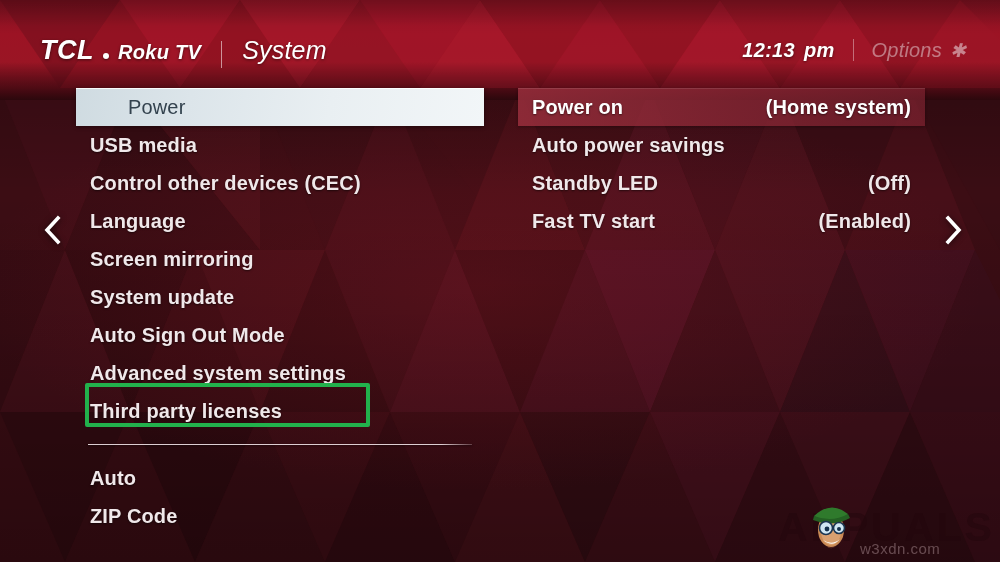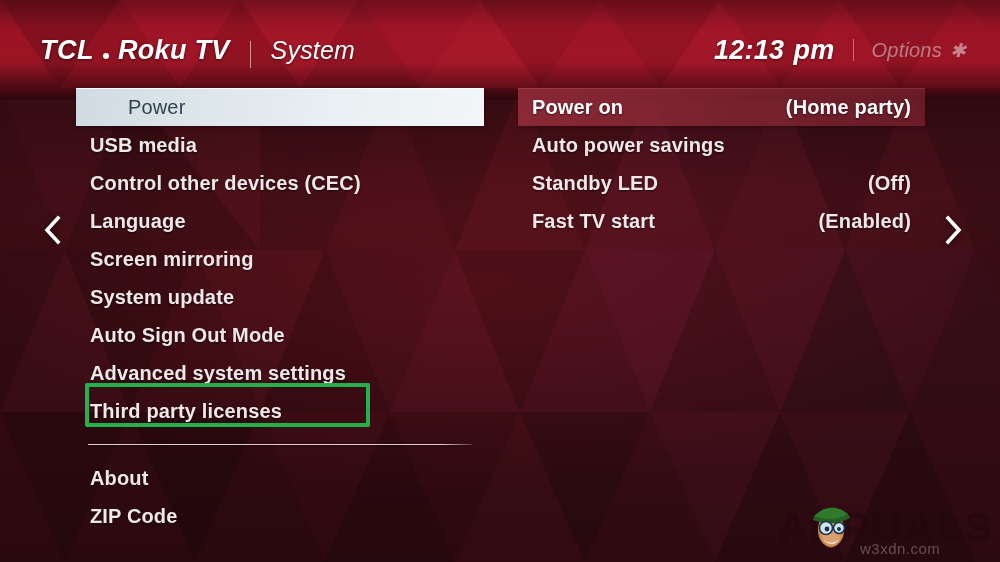--- a/index.html
+++ b/index.html
@@ -58,38 +58,38 @@
   .brand-tcl {
     font-size:27px; font-weight:bold; letter-spacing:0.5px;
     text-shadow:0 1px 3px rgba(0,0,0,0.55);
   }
   .brand-dot {
     display:inline-block; width:6px; height:6px; border-radius:50%;
     background:#fff; margin:0 9px 5px 9px; vertical-align:middle;
     box-shadow:0 1px 2px rgba(0,0,0,0.5);
   }
   .brand-roku {
-    font-size:27px; font-weight:bold; letter-spacing:0.3px;
+    font-size:20px; font-weight:bold; letter-spacing:0.3px;
     text-shadow:0 1px 3px rgba(0,0,0,0.55);
   }
   .hdr-sep {
     display:inline-block; width:1px; height:27px;
     background:rgba(255,255,255,0.55);
     margin:0 20px; position:relative; top:4px;
   }
   .hdr-title {
     font-size:25px; color:#fff; font-weight:400; letter-spacing:0.2px;
     text-shadow:0 1px 3px rgba(0,0,0,0.5);
   }
 
   .hdr-right {
     margin-left:auto; display:flex; align-items:center; white-space:nowrap;
   }
   .clock {
-    font-size:27px; font-weight:bold; color:#fff; letter-spacing:0.3px;
+    font-size:20px; font-weight:bold; color:#fff; letter-spacing:0.3px;
     text-shadow:0 1px 3px rgba(0,0,0,0.5);
   }
   .clock .ampm { margin-left:9px; }
   .hdr-sep2 {
     display:inline-block; width:1px; height:22px;
     background:rgba(255,255,255,0.38); margin:0 18px;
   }
   .options {
     font-size:20px; color:rgba(232,214,218,0.52); letter-spacing:0.2px;
     display:flex; align-items:center;
@@ -332,31 +332,31 @@
           <span class="label">Auto Sign Out Mode</span>
         </div>
         <div class="row">
           <span class="label">Advanced system settings</span>
         </div>
         <div class="row">
           <span class="label">Third party licenses</span>
         </div>
         <div class="divider"></div>
         <div class="row">
-          <span class="label">About</span>
+          <span class="label">Auto</span>
         </div>
         <div class="row">
           <span class="label">ZIP Code</span>
         </div>
       </div>
 
     <div class="col col-right" id="right-col">
         <div class="row sel-red">
           <span class="label">Power on</span>
-          <span class="value">(Home party)</span>
+          <span class="value">(Home system)</span>
         </div>
         <div class="row">
           <span class="label">Auto power savings</span>
         </div>
         <div class="row">
           <span class="label">Standby LED</span>
           <span class="value">(Off)</span>
         </div>
         <div class="row">
           <span class="label">Fast TV start</span>

